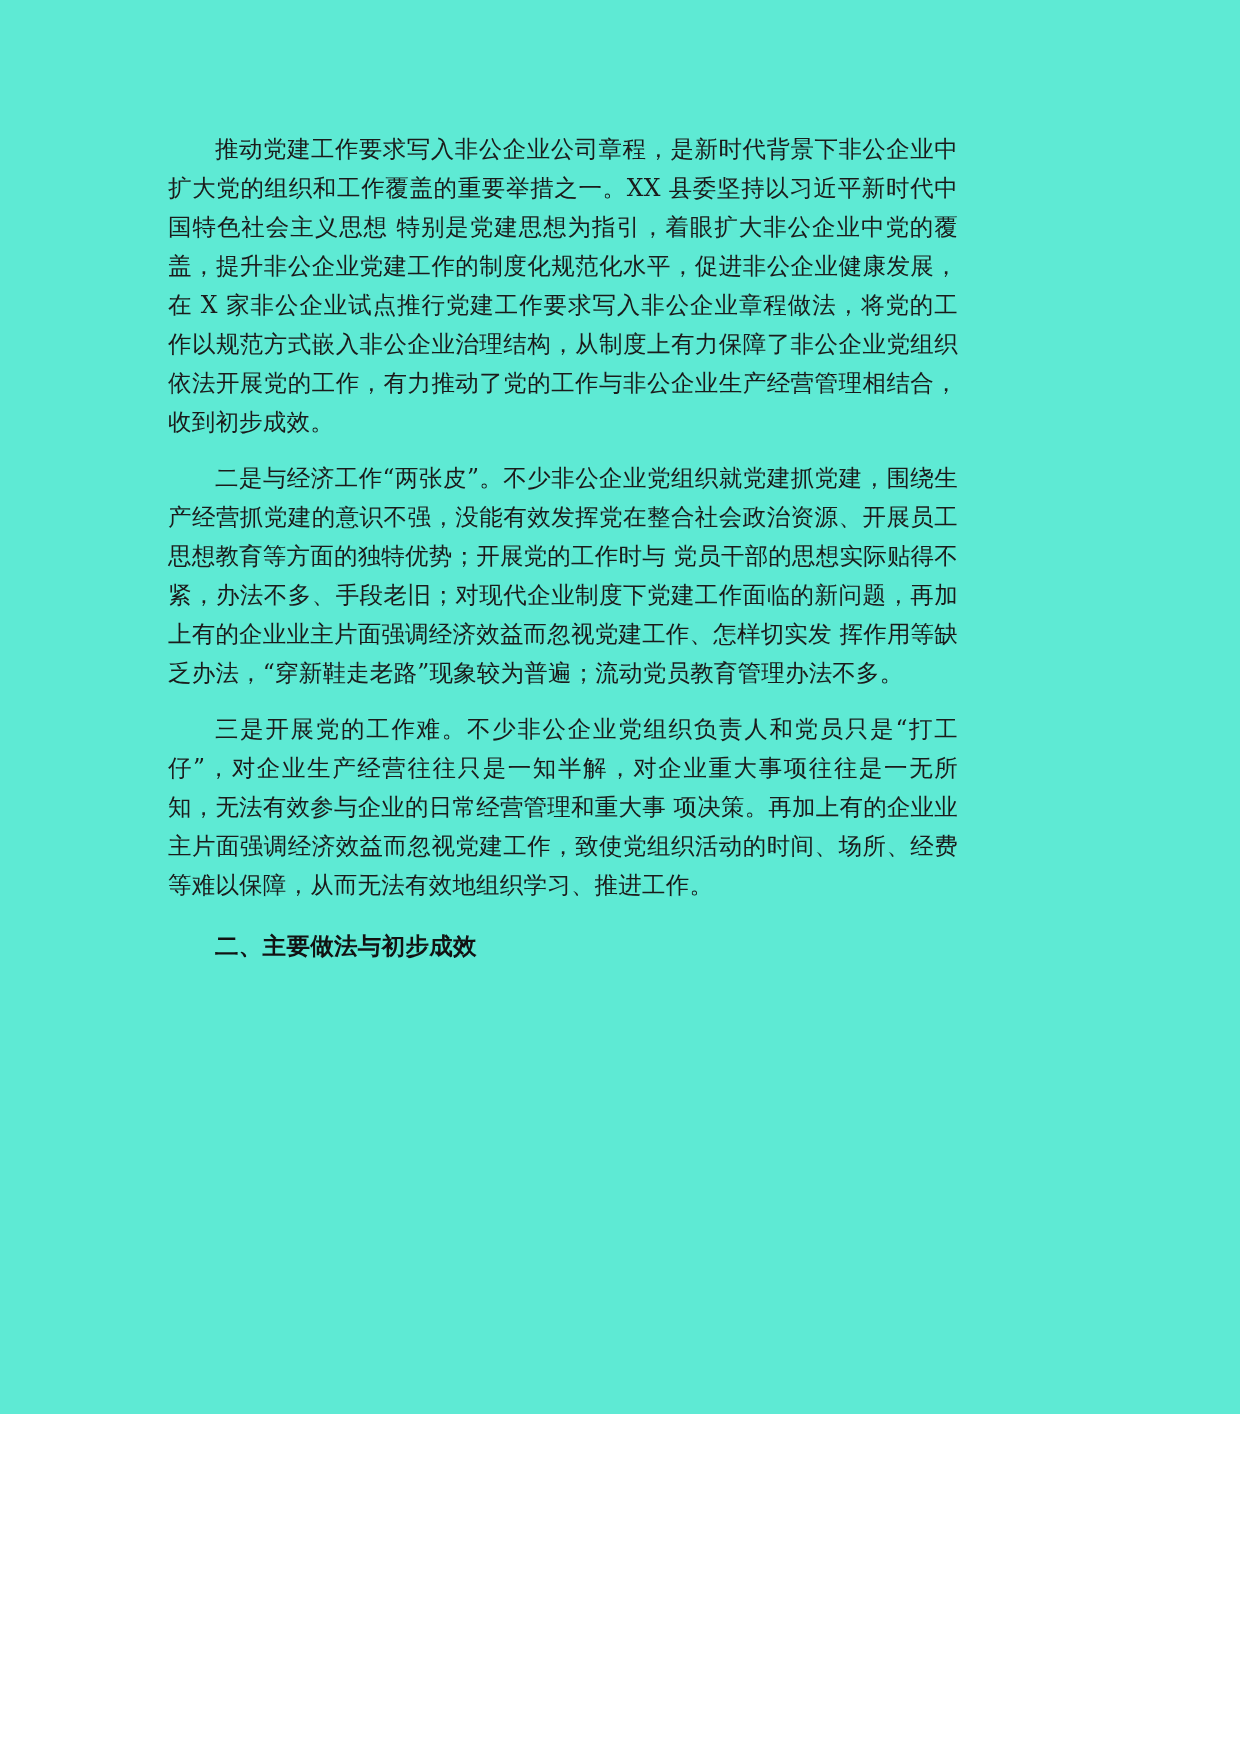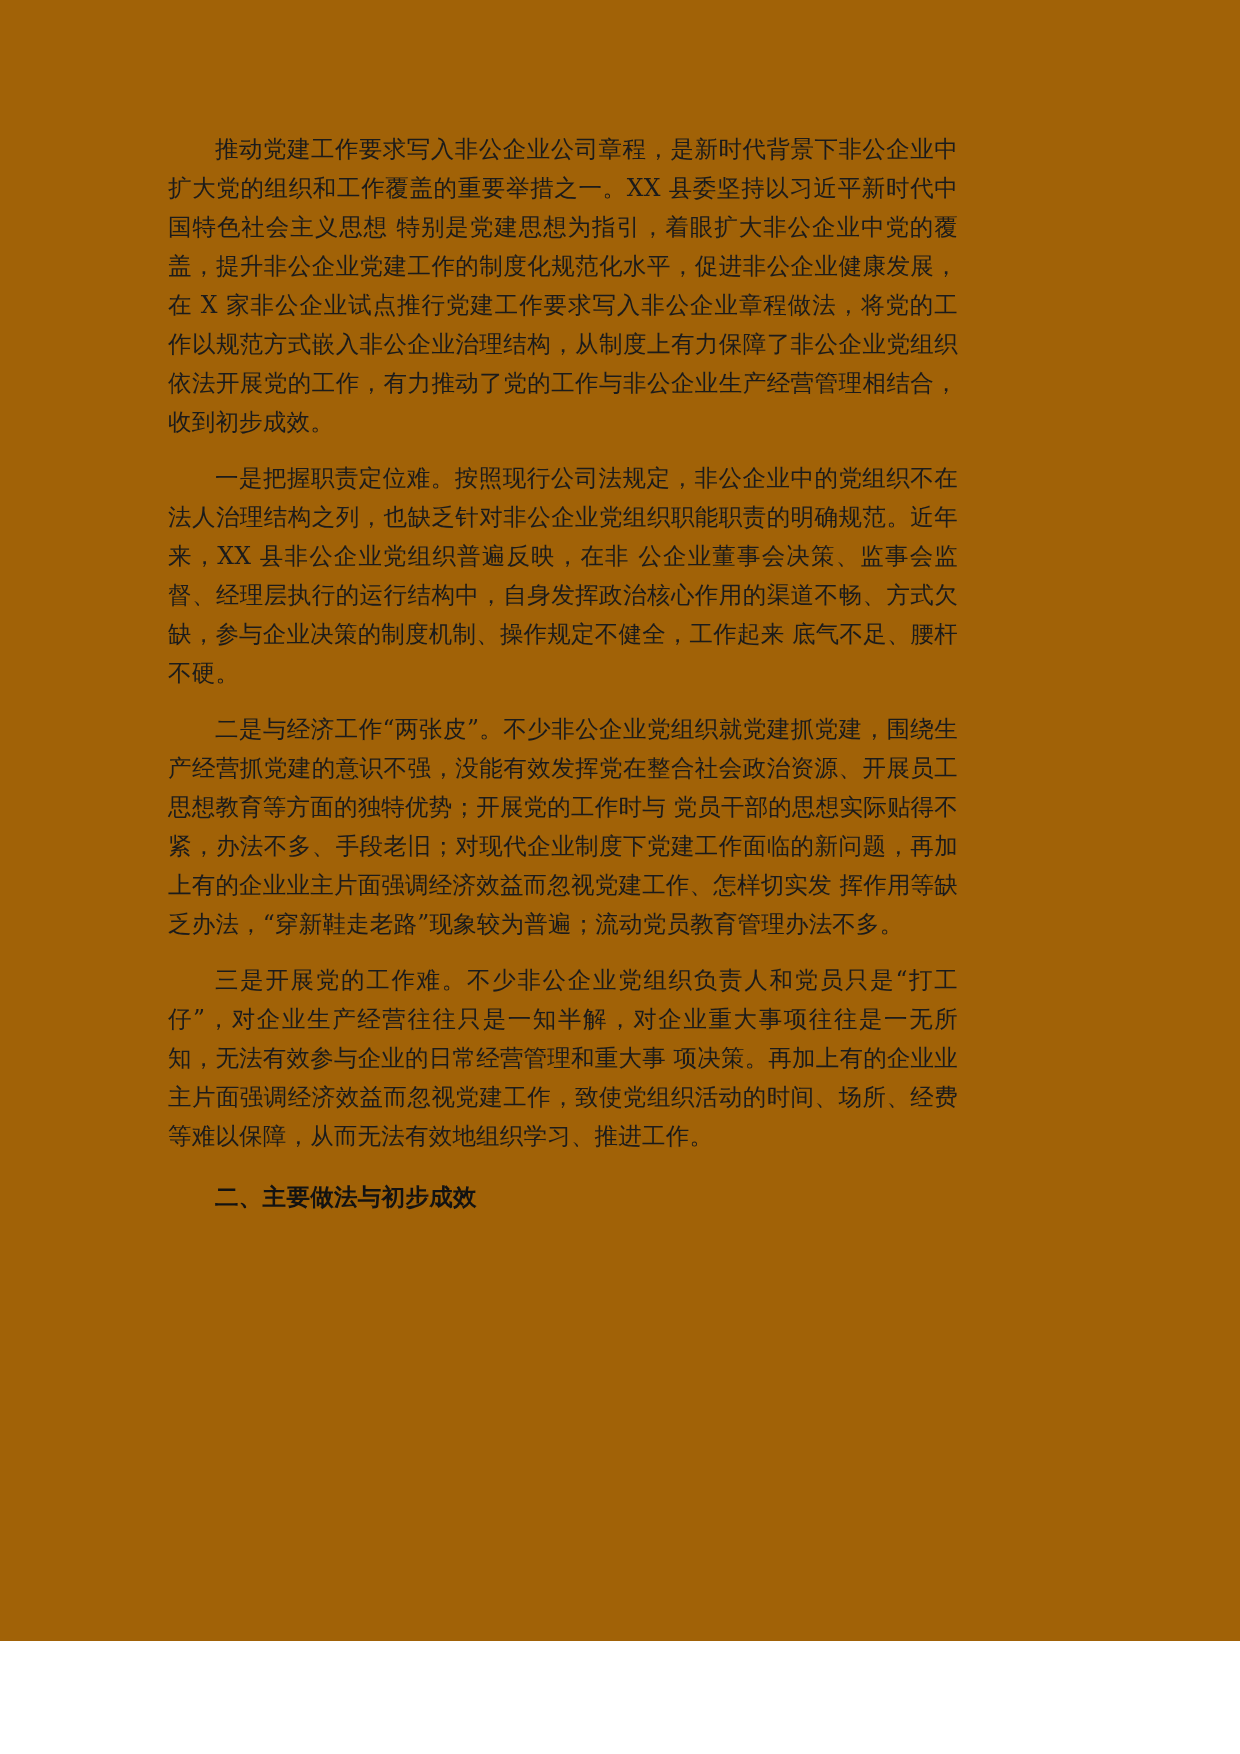--- a/index.html
+++ b/index.html
@@ -13,22 +13,22 @@
     font-family: "DejaVu Serif", "Liberation Serif", serif;
     color: #1a1a1a;
     position: relative;
     overflow: hidden;
   }
   .page {
     position: absolute;
     left: 0;
     top: 0;
     width: 1240px;
-    height: 1641px;
-    background: #a16207;
+    height: 1414px;
+    background: #5eead4;
   }
   .content {
     position: absolute;
     left: 168px;
     top: 130px;
     width: 790px;
   }
   p.body-text {
     margin: 0 0 17px 0;
     font-size: 23.5px;
@@ -57,21 +57,20 @@
 <body>
 
 <div class="page">
   <div class="content">
 
     <p class="body-text">推动党建工作要求写入非公企业公司章程，是新时代背景下非公企业中扩大党的组织和工作覆盖的重要举措之一。XX 县委坚持以习近平新时代中国特色社会主义思想 特别是党建思想为指引，着眼扩大非公企业中党的覆盖，提升非公企业党建工作的制度化规范化水平，促进非公企业健康发展，在 X 家非公企业试点推行党建工作要求写入非公企业章程做法，将党的工作以规范方式嵌入非公企业治理结构，从制度上有力保障了非公企业党组织依法开展党的工作，有力推动了党的工作与非公企业生产经营管理相结合，收到初步成效。</p>
 
 
 
 
-    <p class="body-text">一是把握职责定位难。按照现行公司法规定，非公企业中的党组织不在法人治理结构之列，也缺乏针对非公企业党组织职能职责的明确规范。近年来，XX 县非公企业党组织普遍反映，在非 公企业董事会决策、监事会监督、经理层执行的运行结构中，自身发挥政治核心作用的渠道不畅、方式欠缺，参与企业决策的制度机制、操作规定不健全，工作起来 底气不足、腰杆不硬。</p>
 
     <p class="body-text">二是与经济工作“两张皮”。不少非公企业党组织就党建抓党建，围绕生产经营抓党建的意识不强，没能有效发挥党在整合社会政治资源、开展员工思想教育等方面的独特优势；开展党的工作时与 党员干部的思想实际贴得不紧，办法不多、手段老旧；对现代企业制度下党建工作面临的新问题，再加上有的企业业主片面强调经济效益而忽视党建工作、怎样切实发 挥作用等缺乏办法，“穿新鞋走老路”现象较为普遍；流动党员教育管理办法不多。</p>
 
     <p class="body-text">三是开展党的工作难。不少非公企业党组织负责人和党员只是“打工仔”，对企业生产经营往往只是一知半解，对企业重大事项往往是一无所知，无法有效参与企业的日常经营管理和重大事 项决策。再加上有的企业业主片面强调经济效益而忽视党建工作，致使党组织活动的时间、场所、经费等难以保障，从而无法有效地组织学习、推进工作。</p>
 
     <h2 class="section-heading">二、主要做法与初步成效</h2>
 
   </div>
 </div>
 

